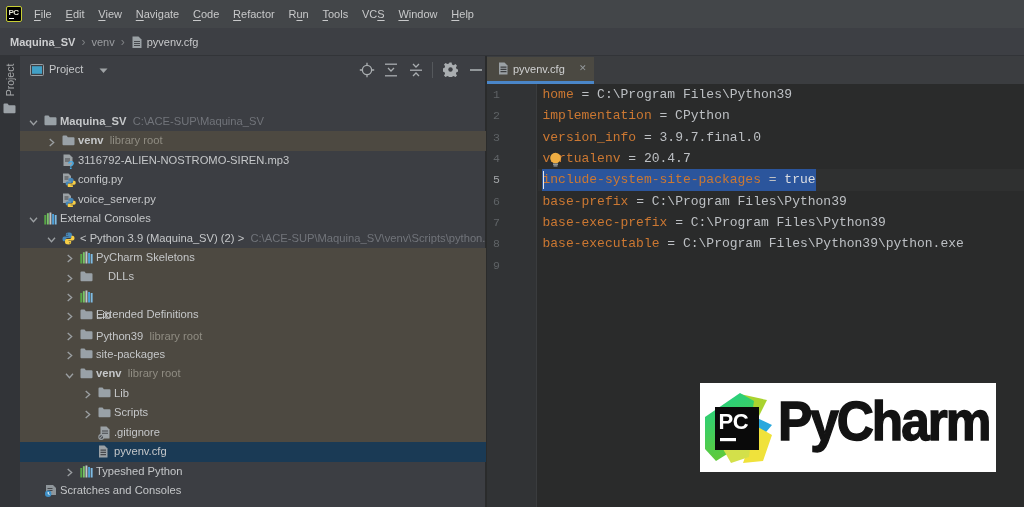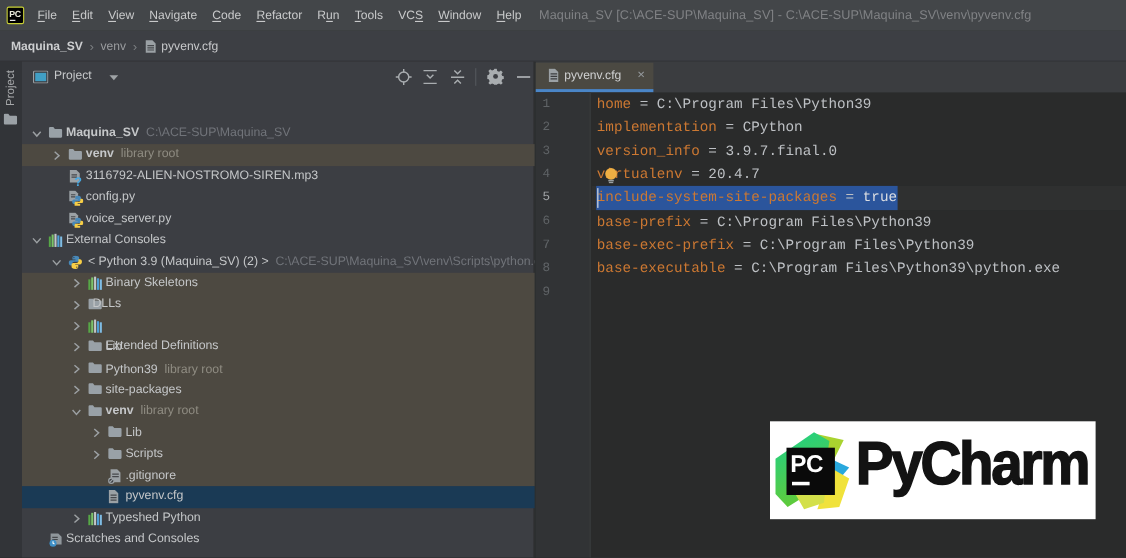--- a/index.html
+++ b/index.html
@@ -73,21 +73,20 @@
       <span><u>V</u>iew</span>
       <span><u>N</u>avigate</span>
       <span><u>C</u>ode</span>
       <span><u>R</u>efactor</span>
       <span>R<u>u</u>n</span>
       <span><u>T</u>ools</span>
       <span>VC<u>S</u></span>
       <span><u>W</u>indow</span>
       <span><u>H</u>elp</span>
   </div>
-  <div id="wintitle">Maquina_SV [C:\ACE-SUP\Maquina_SV] - C:\ACE-SUP\Maquina_SV\venv\pyvenv.cfg</div>
 </div>
 
 <div id="crumbs">
   <div class="row">
       <b style="color:#cdced0">Maquina_SV</b>
       <span class="sep">›</span>
       <span>venv</span>
       <span class="sep">›</span>
       <svg width="12" height="13" viewBox="0 0 12 13" style="margin-right:4px">
         <path d="M1.5 0.5 h6 l3 3 v8.5 h-9 z" fill="#9ba1a5"></path>
@@ -211,28 +210,28 @@
     <span class="chev" style="left:45px;top:141.14px"><svg width="9" height="9" viewBox="0 0 9 9">
             <path d="M2.7 1 L6.7 4.5 L2.7 8" fill="none" stroke="#9ca0a3" stroke-width="1.3"></path>
           </svg></span>
         <span class="ticon" style="left:60px;top:139.14px"><svg width="13" height="13" viewBox="0 0 13 13">
             <rect x="0.3" y="3" width="1.9" height="9.5" fill="#57a847"></rect>
             <rect x="2.9" y="1.2" width="1.9" height="11.3" fill="#7cc36a"></rect>
             <rect x="5.5" y="0.5" width="1.9" height="12" fill="#c3c6c8"></rect>
             <rect x="8.1" y="2" width="1.9" height="10.5" fill="#4d9fd7"></rect>
             <rect x="10.7" y="3" width="1.9" height="9.5" fill="#7fbce4"></rect>
           </svg></span>
-        <div class="trow" style="left:0;top:135.94px"><span style="position:absolute;left:76px">Binary Skeletons</span></div>
+        <div class="trow" style="left:0;top:135.94px"><span style="position:absolute;left:76px">PyCharm Skeletons</span></div>
     <span class="chev" style="left:45px;top:160.56px"><svg width="9" height="9" viewBox="0 0 9 9">
             <path d="M2.7 1 L6.7 4.5 L2.7 8" fill="none" stroke="#9ca0a3" stroke-width="1.3"></path>
           </svg></span>
         <span class="ticon" style="left:60px;top:158.56px"><svg width="13" height="11" viewBox="0 0 13 11">
             <path d="M0.5 1.5 a1 1 0 0 1 1-1 h3 l1.4 1.7 h5.6 a1 1 0 0 1 1 1 v6 a1 1 0 0 1 -1 1 h-10 a1 1 0 0 1 -1-1 z" fill="#99a1a7"></path>
           </svg></span>
-        <div class="trow" style="left:0;top:155.36px"><span style="position:absolute;left:64px">DLLs</span></div>
+        <div class="trow" style="left:0;top:155.36px"><span style="position:absolute;left:88px">DLLs</span></div>
     <span class="chev" style="left:45px;top:179.98px"><svg width="9" height="9" viewBox="0 0 9 9">
             <path d="M2.7 1 L6.7 4.5 L2.7 8" fill="none" stroke="#9ca0a3" stroke-width="1.3"></path>
           </svg></span>
         <span class="ticon" style="left:60px;top:177.98px"><svg width="13" height="13" viewBox="0 0 13 13">
             <rect x="0.3" y="3" width="1.9" height="9.5" fill="#57a847"></rect>
             <rect x="2.9" y="1.2" width="1.9" height="11.3" fill="#7cc36a"></rect>
             <rect x="5.5" y="0.5" width="1.9" height="12" fill="#c3c6c8"></rect>
             <rect x="8.1" y="2" width="1.9" height="10.5" fill="#4d9fd7"></rect>
             <rect x="10.7" y="3" width="1.9" height="9.5" fill="#7fbce4"></rect>
           </svg></span>

